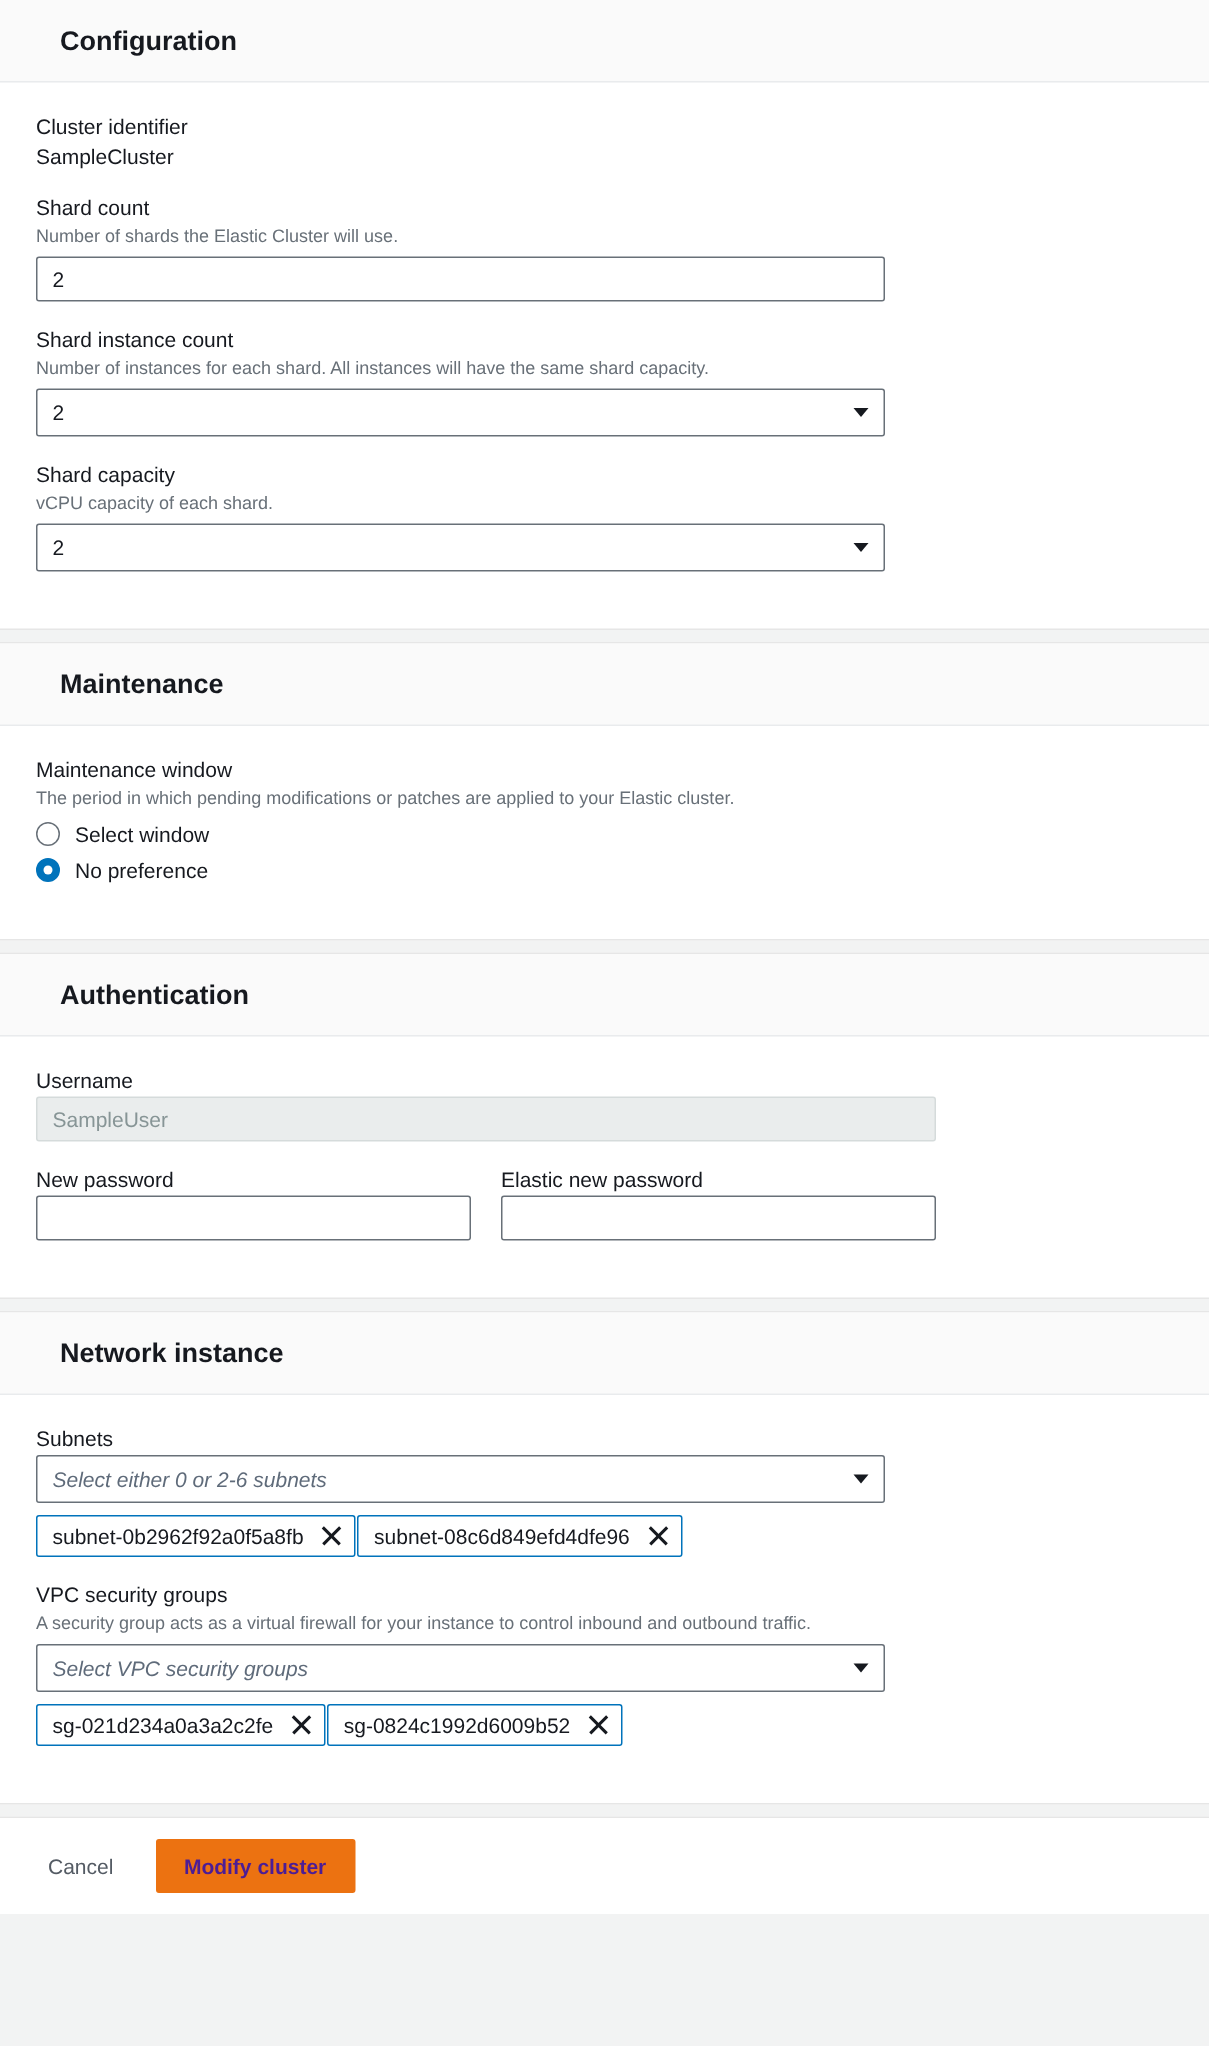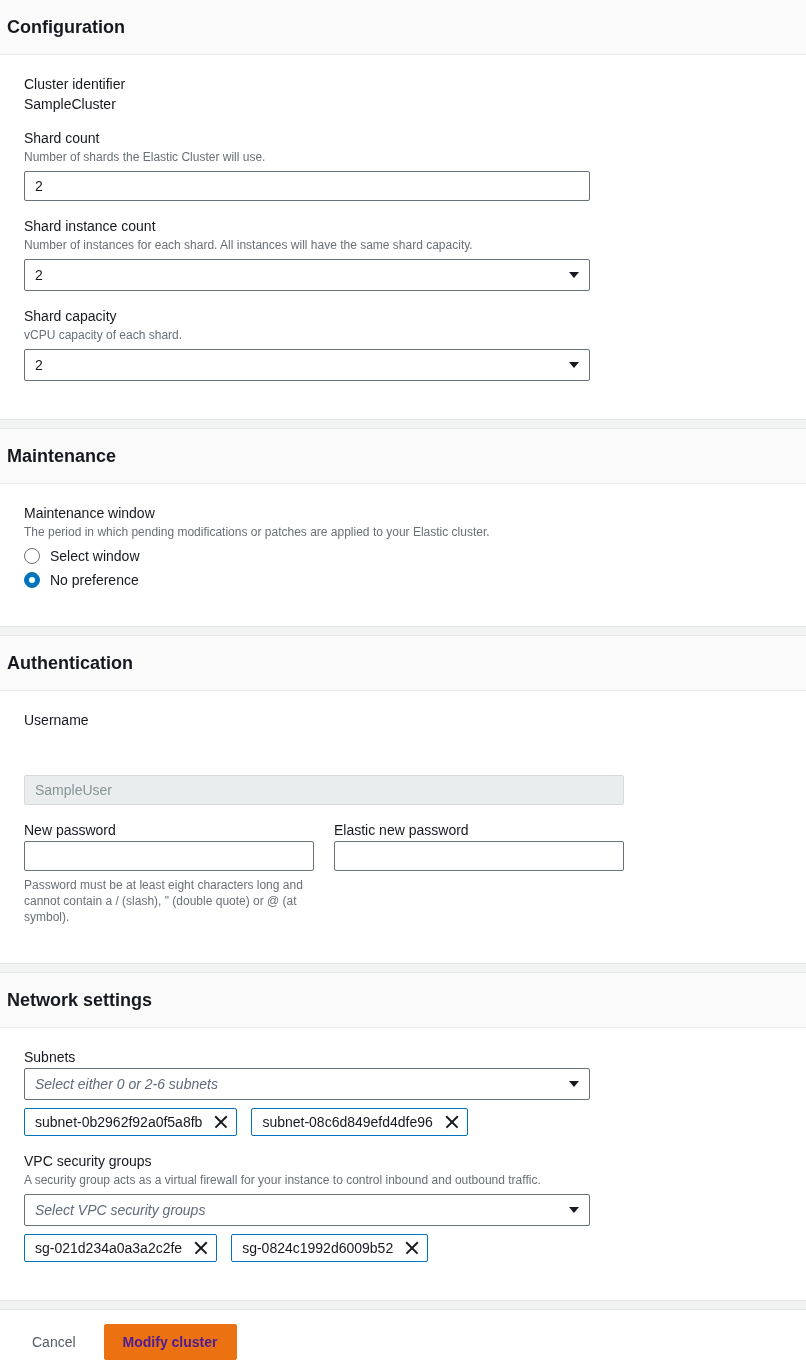--- a/index.html
+++ b/index.html
@@ -24,21 +24,21 @@
   .card {
     background: #ffffff;
     border: 1px solid #e6e6e6;
     border-left: none;
     border-right: none;
     margin-bottom: 8px;
   }
   .card:first-child { border-top: none; }
 
   .card-header {
-    padding: 16px 24px 16px 7px;
+    padding: 16px 24px 16px 40px;
     border-bottom: 1px solid #e9ebed;
     background: #fafafa;
   }
   .card-title {
     font-size: 18px;
     font-weight: bold;
     color: #16191f;
     line-height: 22px;
   }
   .card-body {
@@ -150,21 +150,21 @@
     font-size: 12px;
     color: #687078;
     line-height: 16px;
     margin-top: 6px;
     width: 312px;
   }
 
   .token-row {
     display: flex;
     flex-wrap: wrap;
-    gap: 14px;
+    gap: 1px;
     margin-top: 8px;
   }
   .token {
     display: inline-flex;
     align-items: center;
     border: 1px solid #0073bb;
     border-radius: 2px;
     background: #fff;
     height: 28px;
     padding: 0 6px 0 10px;
@@ -286,43 +286,42 @@
   </section>
 
   <section class="card">
     <div class="card-header">
       <div class="card-title">Authentication</div>
     </div>
     <div class="card-body">
 
       <div class="field">
         <div class="label">Username</div>
-        <input class="text-input disabled" style="width: 600px; margin-top: 44px;" type="text" readonly="" disabled="" value="SampleUser">
+        <input class="text-input disabled" style="width: 600px;" type="text" readonly="" disabled="" value="SampleUser">
       </div>
 
       <div class="field">
         <div class="pw-row">
           <div class="pw-col">
             <div class="label">New password</div>
             <input class="text-input" type="password" placeholder="" style="">
           </div>
           <div class="pw-col">
             <div class="label">Elastic new password</div>
             <input class="text-input" type="password" placeholder="" style="">
           </div>
         </div>
-        <div class="hint">Password must be at least eight characters long and cannot contain a / (slash), " (double quote) or @ (at symbol).</div>
       </div>
 
     </div>
   </section>
 
   <section class="card">
     <div class="card-header">
-      <div class="card-title">Network settings</div>
+      <div class="card-title">Network instance</div>
     </div>
     <div class="card-body">
 
       <div class="field">
         <div class="label">Subnets</div>
         <div class="select placeholder-text">
           <span>Select either 0 or 2-6 subnets</span>
           <span class="caret"></span>
         </div>
         <div class="token-row">

